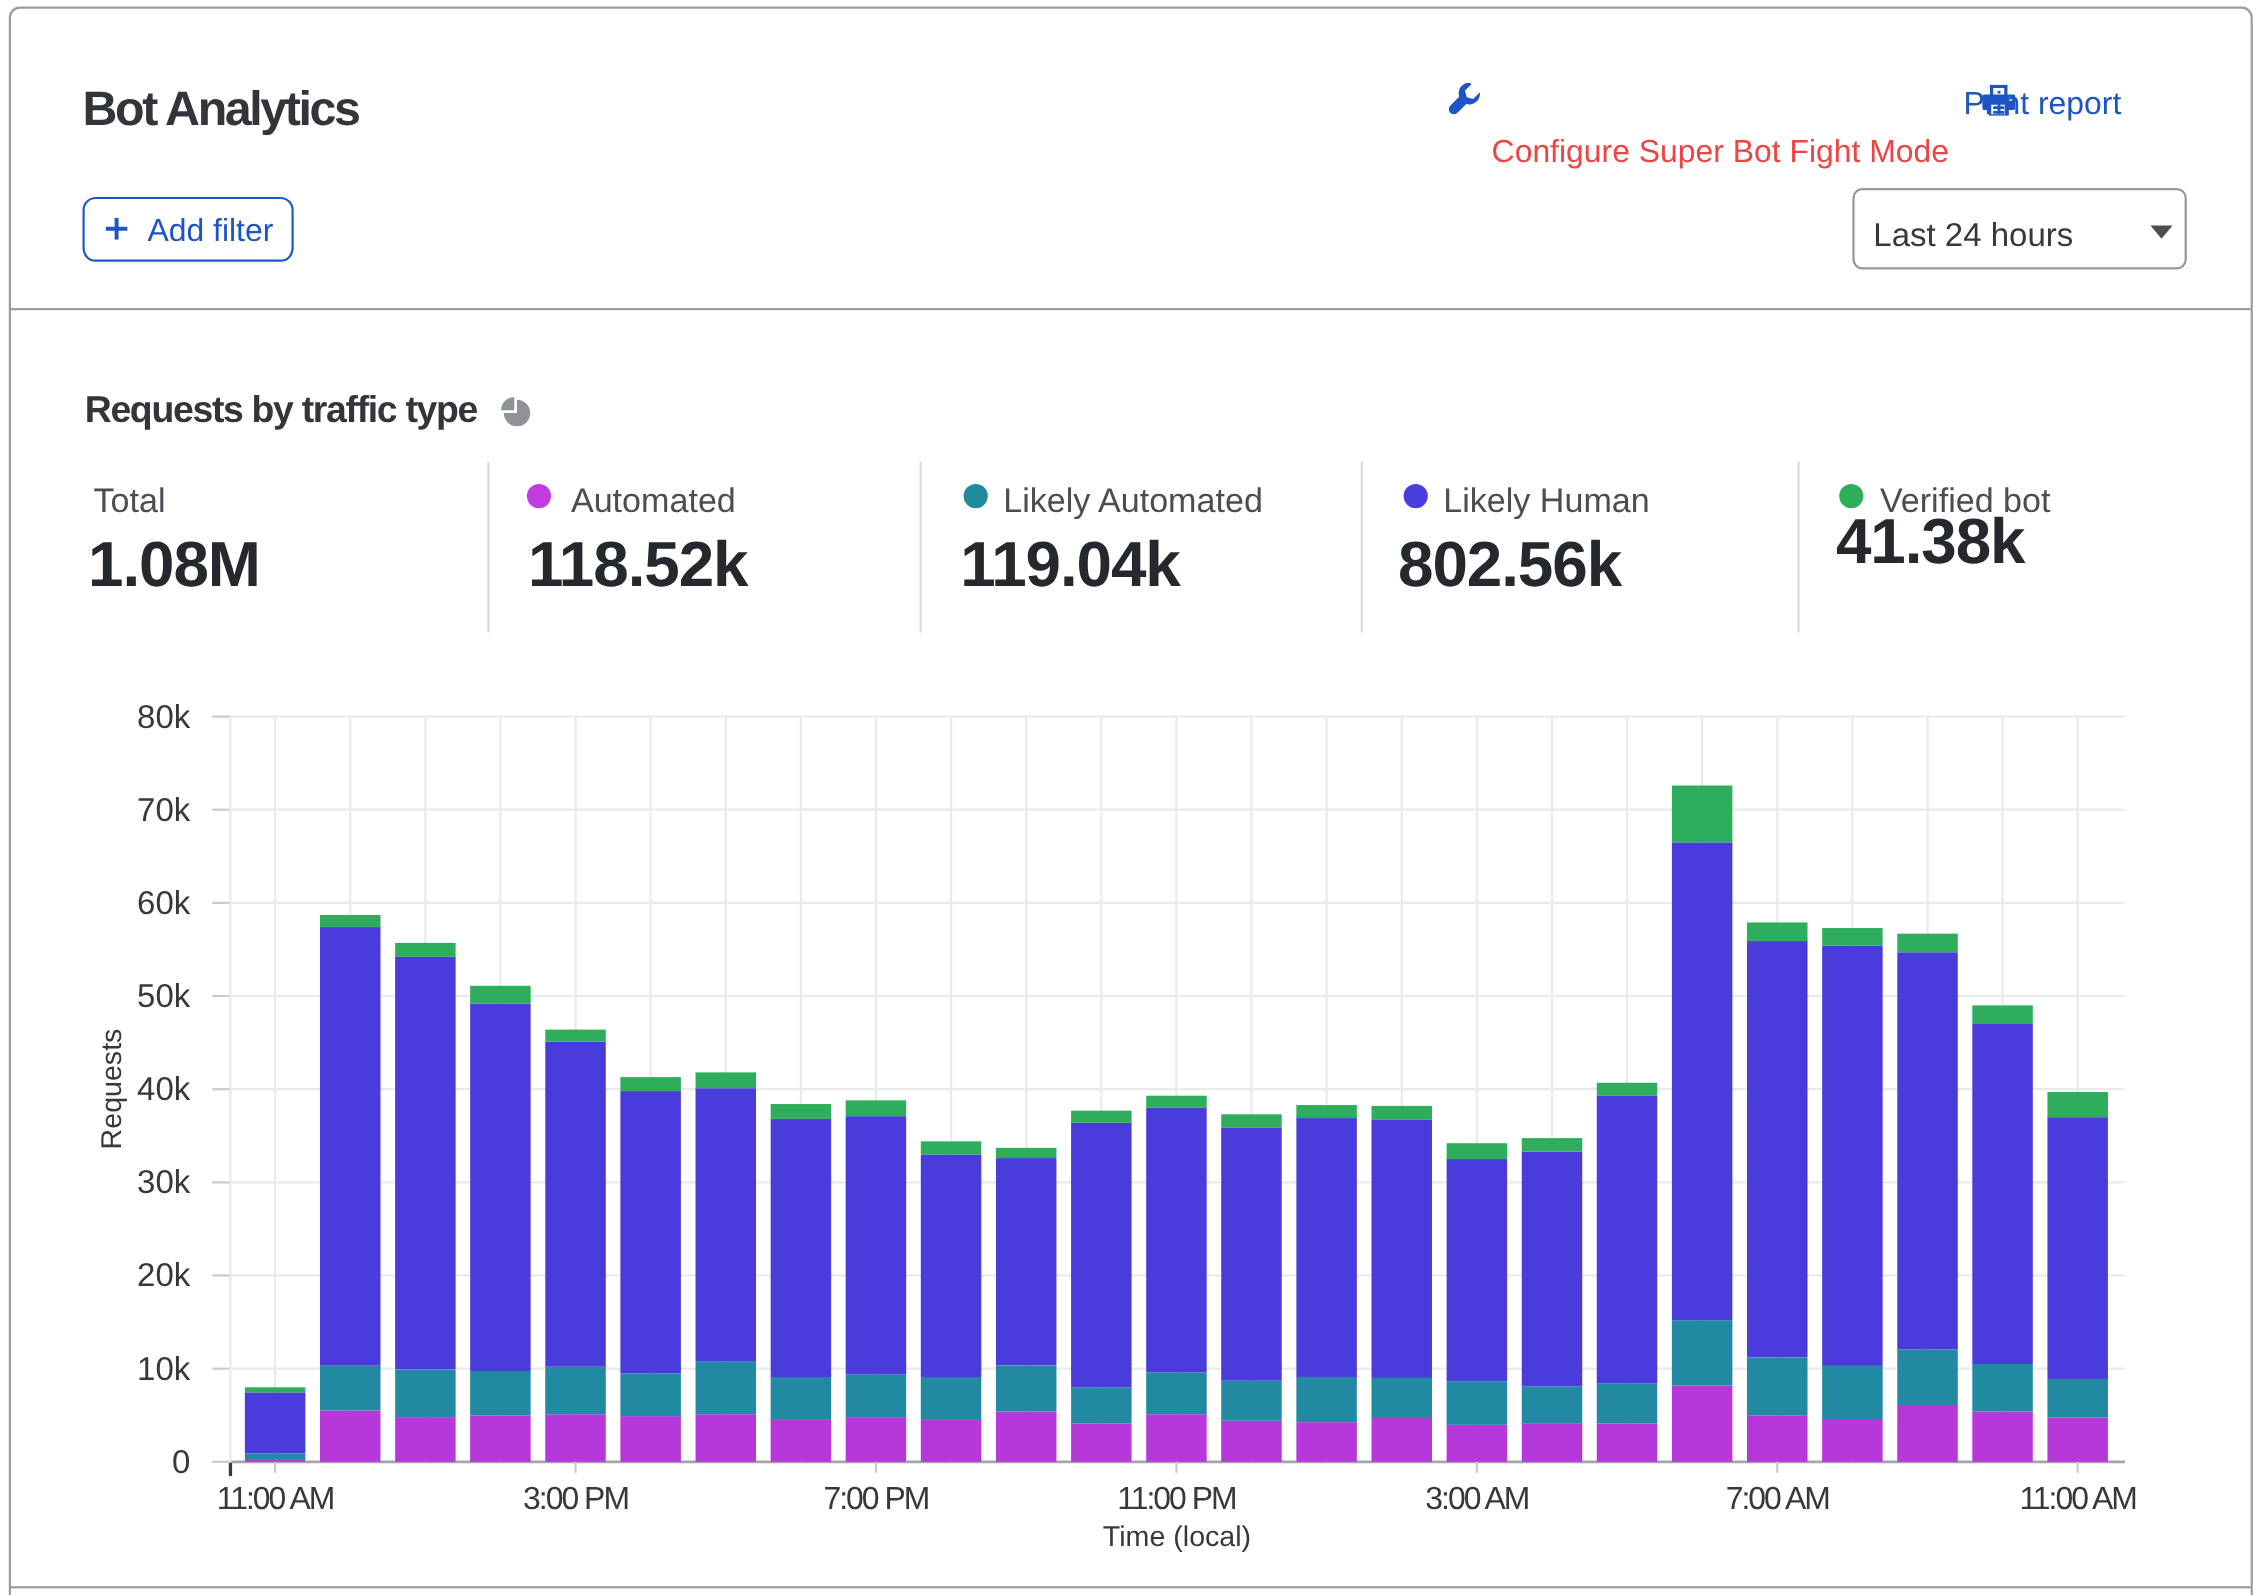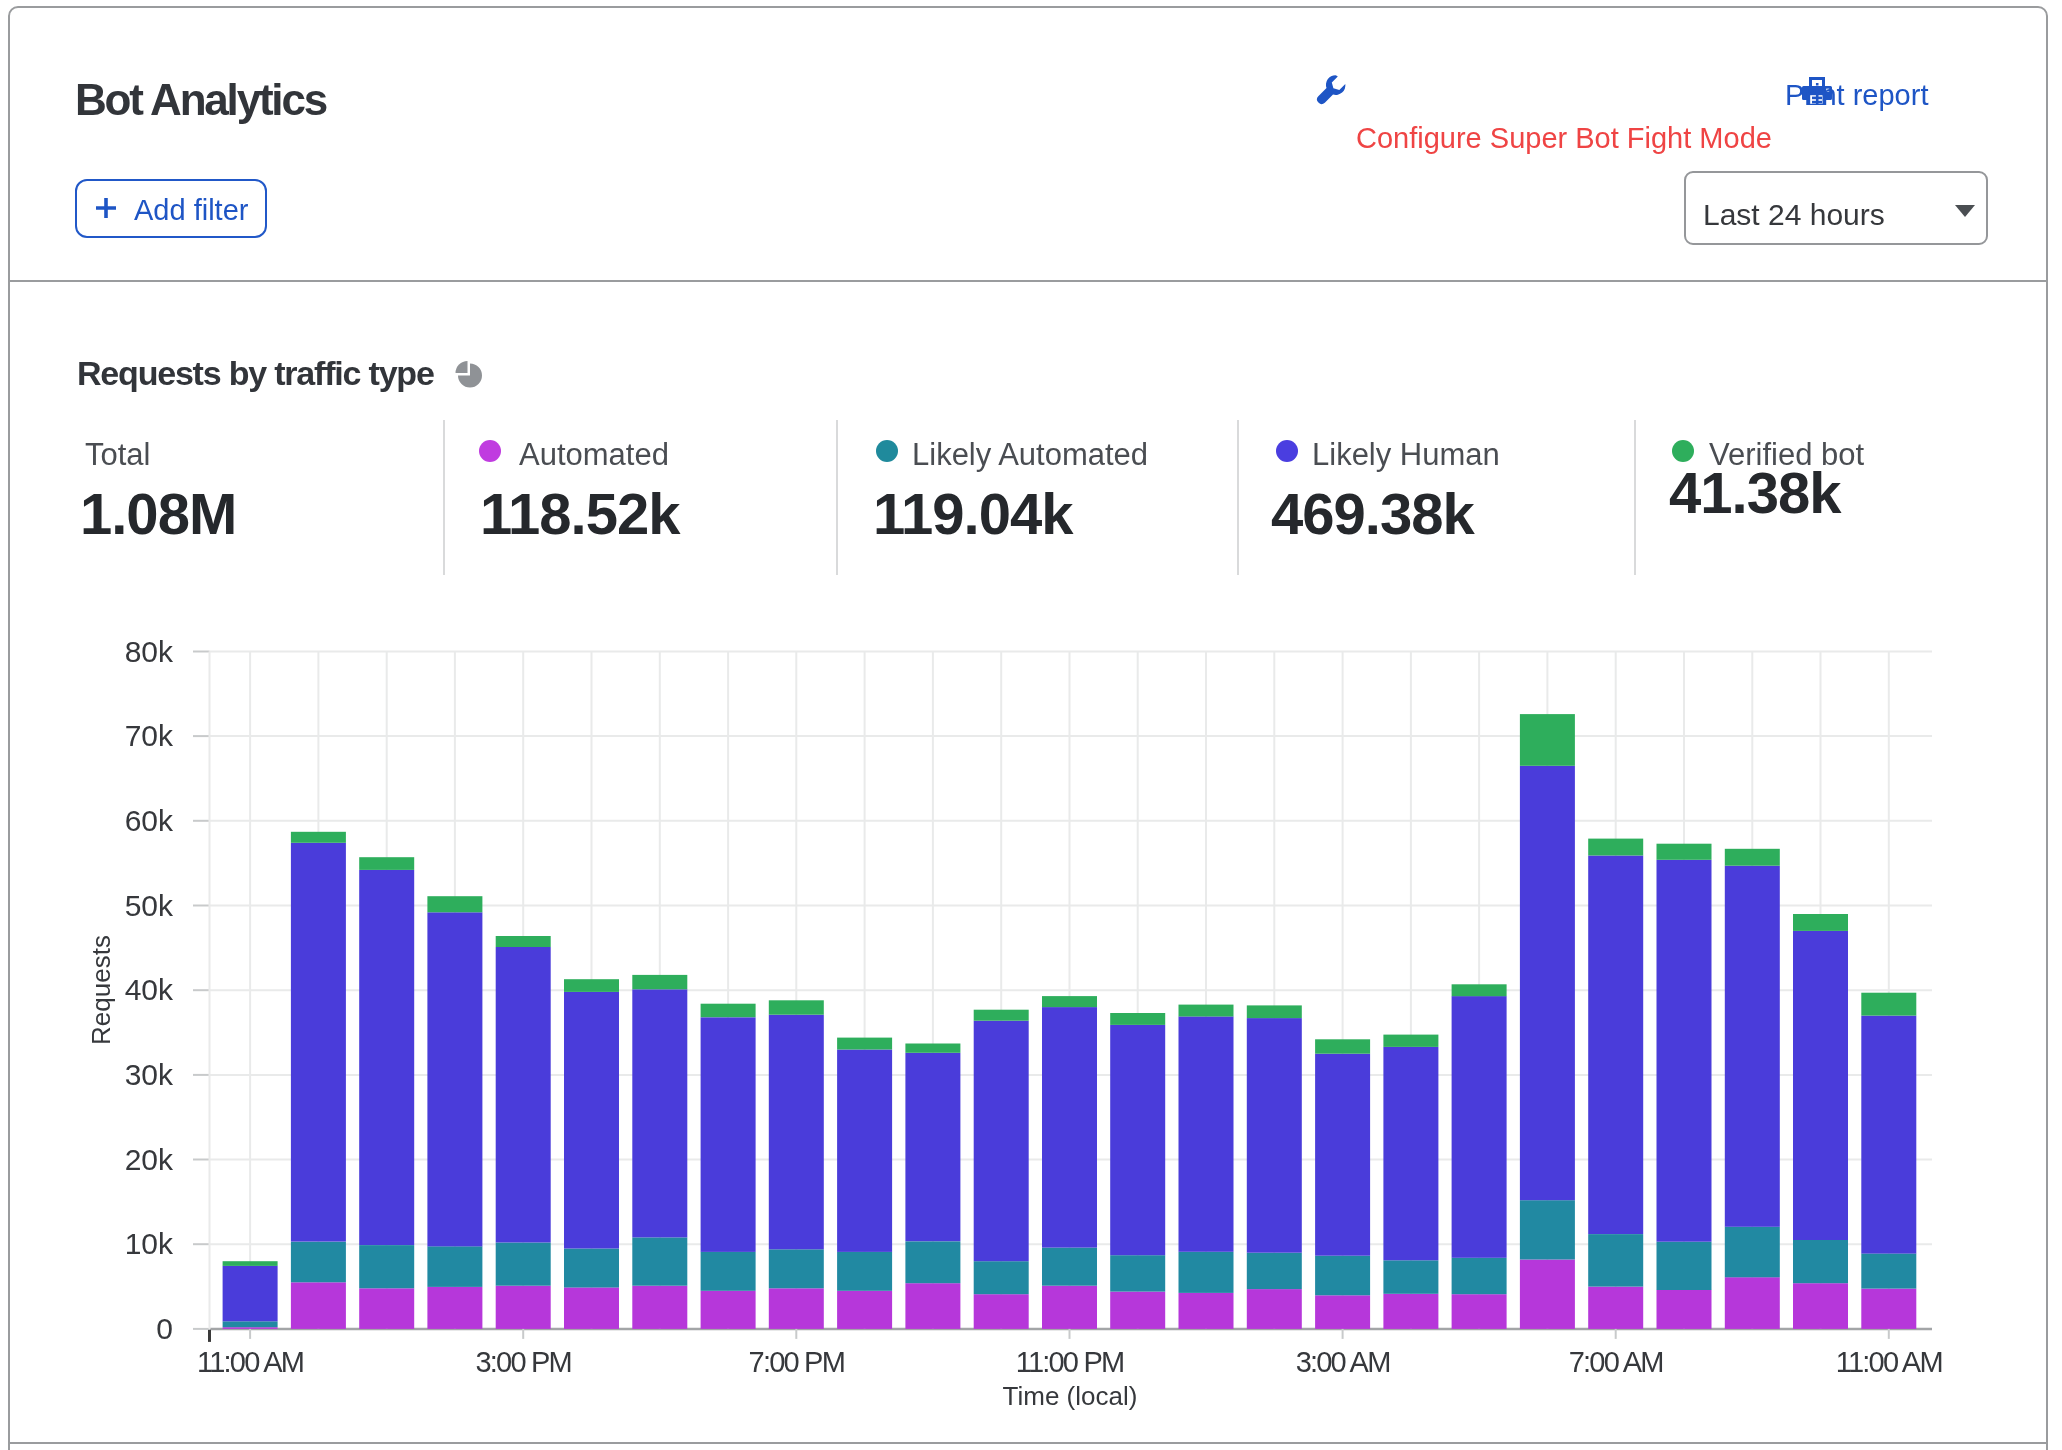--- a/index.html
+++ b/index.html
@@ -59,21 +59,21 @@
 <div style="position:absolute;left:85px;top:439px;font-size:31px;color:#4a4d52;line-height:1;">Total</div>
 <div style="position:absolute;left:80px;top:485px;font-size:58px;font-weight:700;color:#25282c;line-height:1;letter-spacing:-1px;">1.08M</div>
 <span style="position:absolute;left:479px;top:440px;width:22px;height:22px;border-radius:50%;background:#c03ce0;"></span>
     <div style="position:absolute;left:519px;top:439px;font-size:31px;color:#4a4d52;line-height:1;">Automated</div>
 <div style="position:absolute;left:480px;top:485px;font-size:58px;font-weight:700;color:#25282c;line-height:1;letter-spacing:-1px;">118.52k</div>
 <span style="position:absolute;left:876px;top:440px;width:22px;height:22px;border-radius:50%;background:#1f8a9c;"></span>
     <div style="position:absolute;left:912px;top:439px;font-size:31px;color:#4a4d52;line-height:1;">Likely Automated</div>
 <div style="position:absolute;left:873px;top:485px;font-size:58px;font-weight:700;color:#25282c;line-height:1;letter-spacing:-1px;">119.04k</div>
 <span style="position:absolute;left:1276px;top:440px;width:22px;height:22px;border-radius:50%;background:#4a3ee0;"></span>
     <div style="position:absolute;left:1312px;top:439px;font-size:31px;color:#4a4d52;line-height:1;">Likely Human</div>
-<div style="position:absolute;left:1271px;top:485px;font-size:58px;font-weight:700;color:#25282c;line-height:1;letter-spacing:-1px;">469.38k</div>
+<div style="position:absolute;left:1271px;top:485px;font-size:58px;font-weight:700;color:#25282c;line-height:1;letter-spacing:-1px;">802.56k</div>
 <span style="position:absolute;left:1672px;top:440px;width:22px;height:22px;border-radius:50%;background:#2eae5c;"></span>
     <div style="position:absolute;left:1709px;top:439px;font-size:31px;color:#4a4d52;line-height:1;text-align:right;">Verified bot</div>
 <div style="position:absolute;left:1669px;top:464px;font-size:58px;font-weight:700;color:#25282c;line-height:1;letter-spacing:-1px;">41.38k</div>
 
 <svg width="2062" height="850" viewBox="0 600 2062 850" style="position:absolute;left:0;top:600px;" font-family="Liberation Sans, sans-serif">
 <line x1="209.5" y1="1328.9" x2="1932.0" y2="1328.9" stroke="#a3a5a7" stroke-width="2.5"></line>
 <line x1="193" y1="1328.9" x2="209.5" y2="1328.9" stroke="#c8cacb" stroke-width="2"></line>
 <text x="173" y="1338.9" font-size="30" fill="#36383c" text-anchor="end">0</text>
 <line x1="209.5" y1="1244.2" x2="1932.0" y2="1244.2" stroke="#e9eaea" stroke-width="2"></line>
 <line x1="193" y1="1244.2" x2="209.5" y2="1244.2" stroke="#c8cacb" stroke-width="2"></line>

